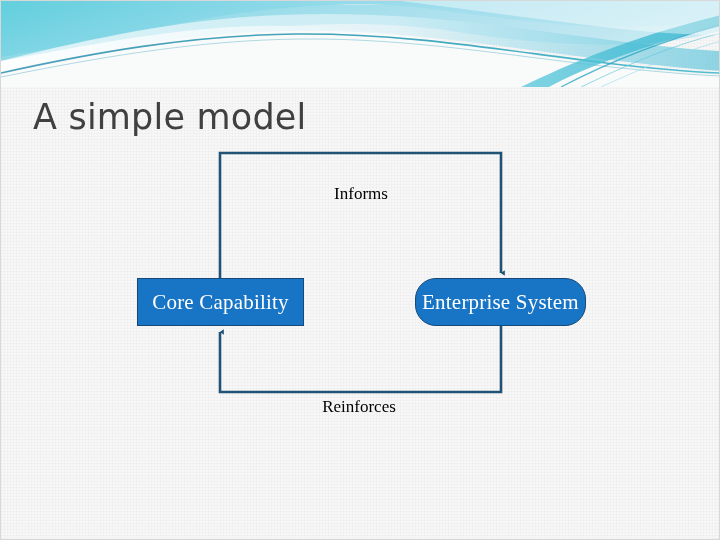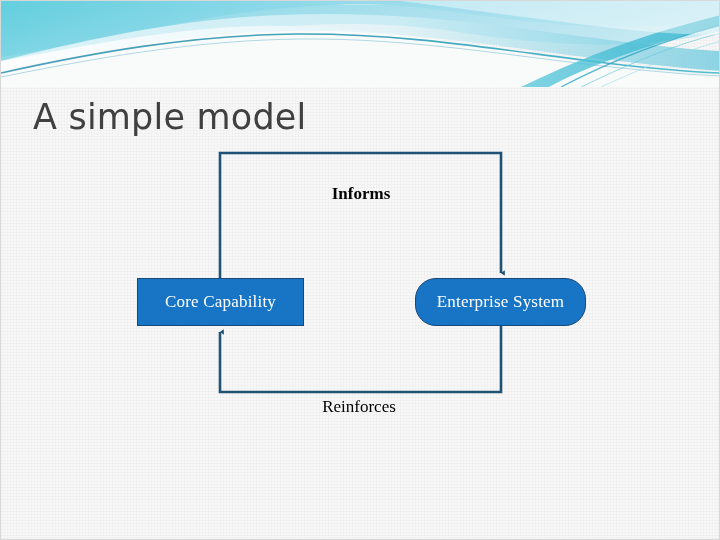--- a/index.html
+++ b/index.html
@@ -59,21 +59,21 @@
   .node-box {
     position: absolute;
     background: #1874C4;
     border: 1px solid #17497a;
     box-sizing: border-box;
     display: flex;
     align-items: center;
     justify-content: center;
     color: #ffffff;
     font-family: "Liberation Serif", "DejaVu Serif", serif;
-    font-size: 17px;
+    font-size: 21px;
     letter-spacing: 0.2px;
     z-index: 4;
   }
   #node-core {
     left: 136px;
     top: 277px;
     width: 167px;
     height: 48px;
   }
   #node-enterprise {
@@ -89,21 +89,20 @@
     font-size: 17px;
     color: #000000;
     text-align: center;
     white-space: nowrap;
     z-index: 5;
   }
   #label-informs {
     left: 280px;
     top: 183px;
     width: 160px;
-    font-weight: bold;
   }
   #label-reinforces {
     left: 278px;
     top: 396px;
     width: 160px;
   }
 </style>
 </head>
 <body>
 

